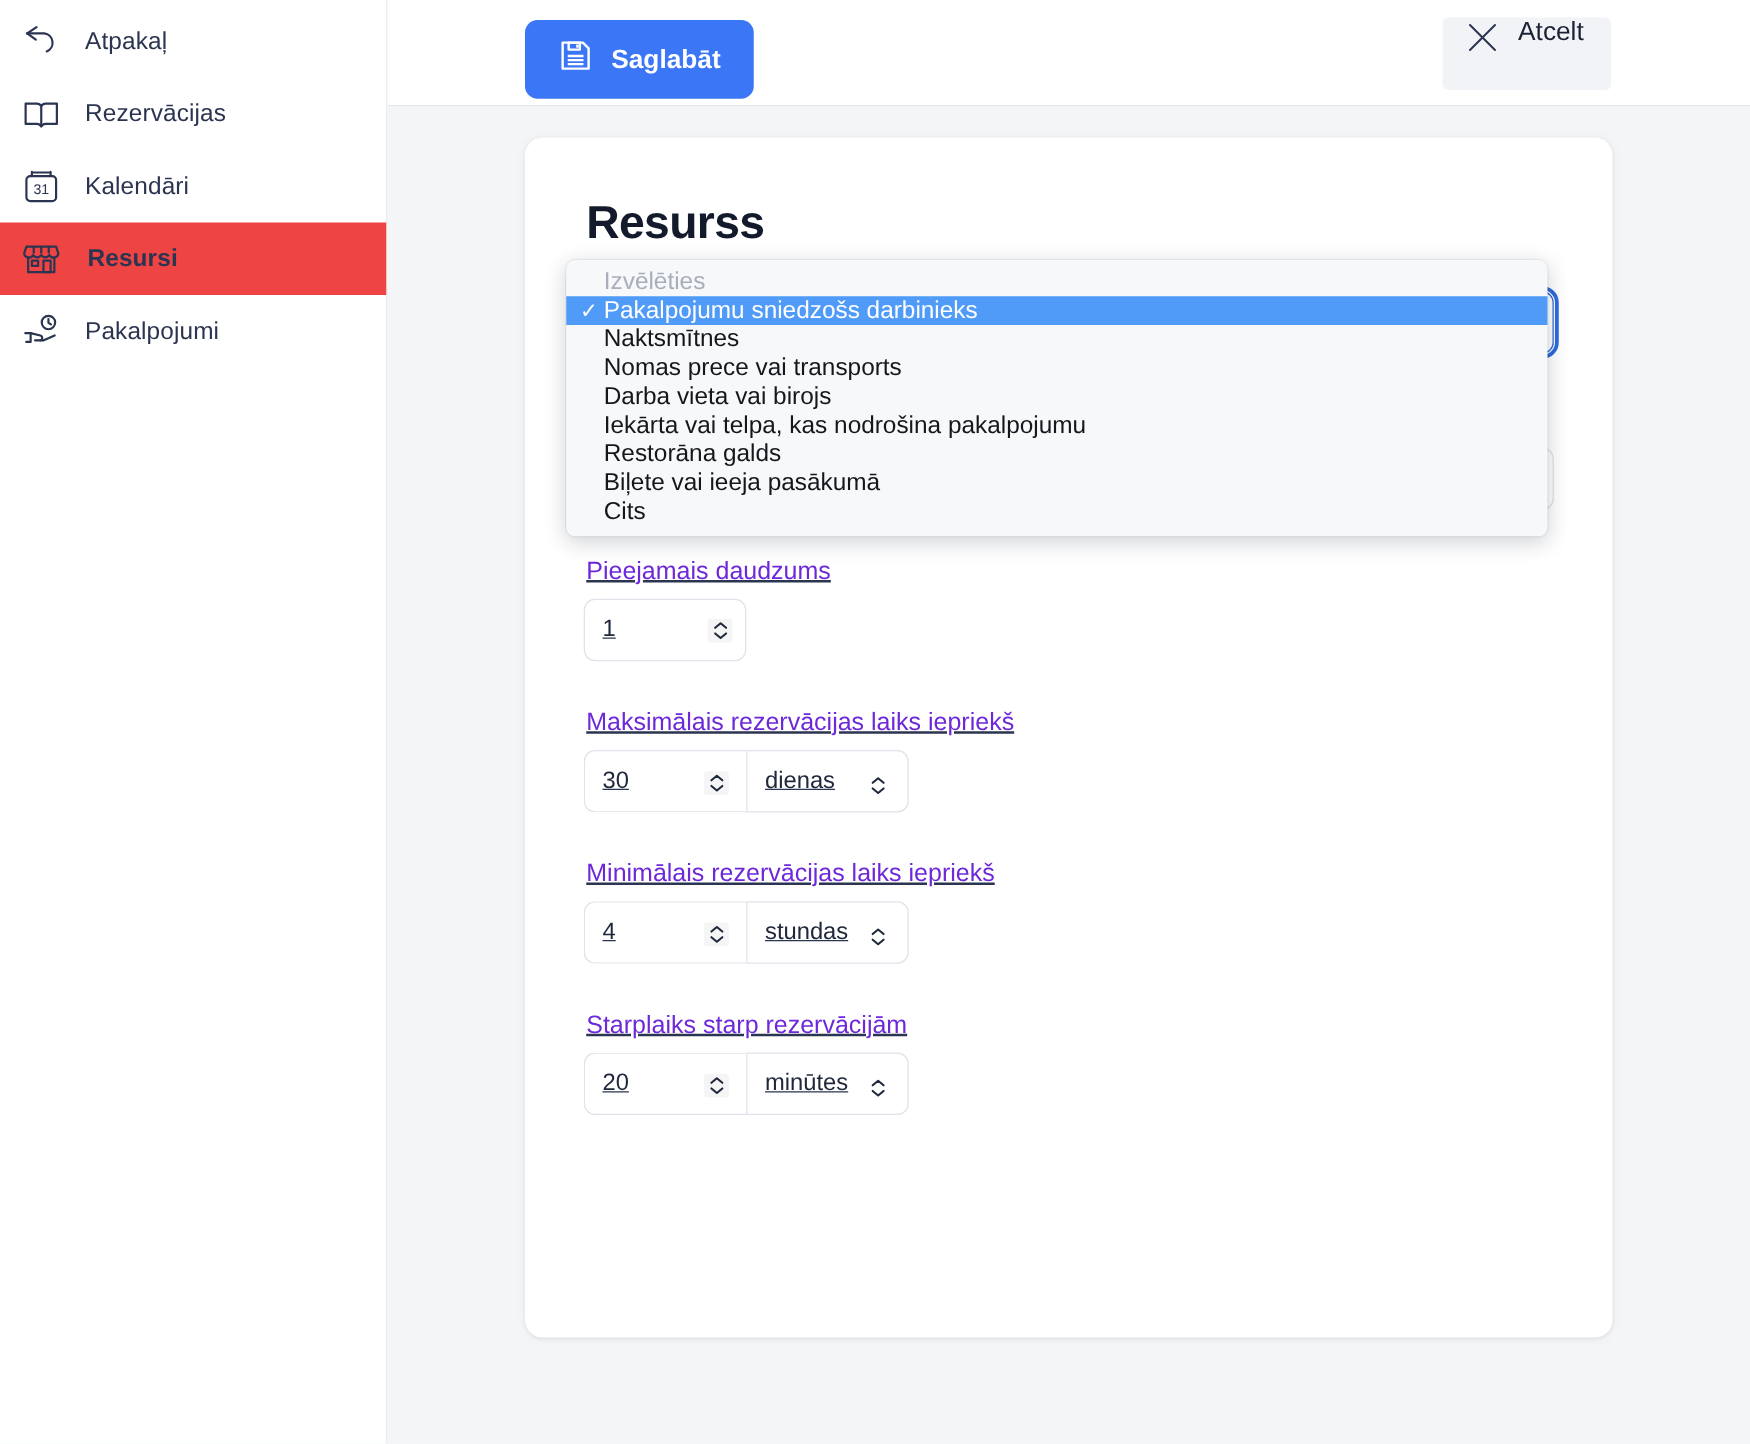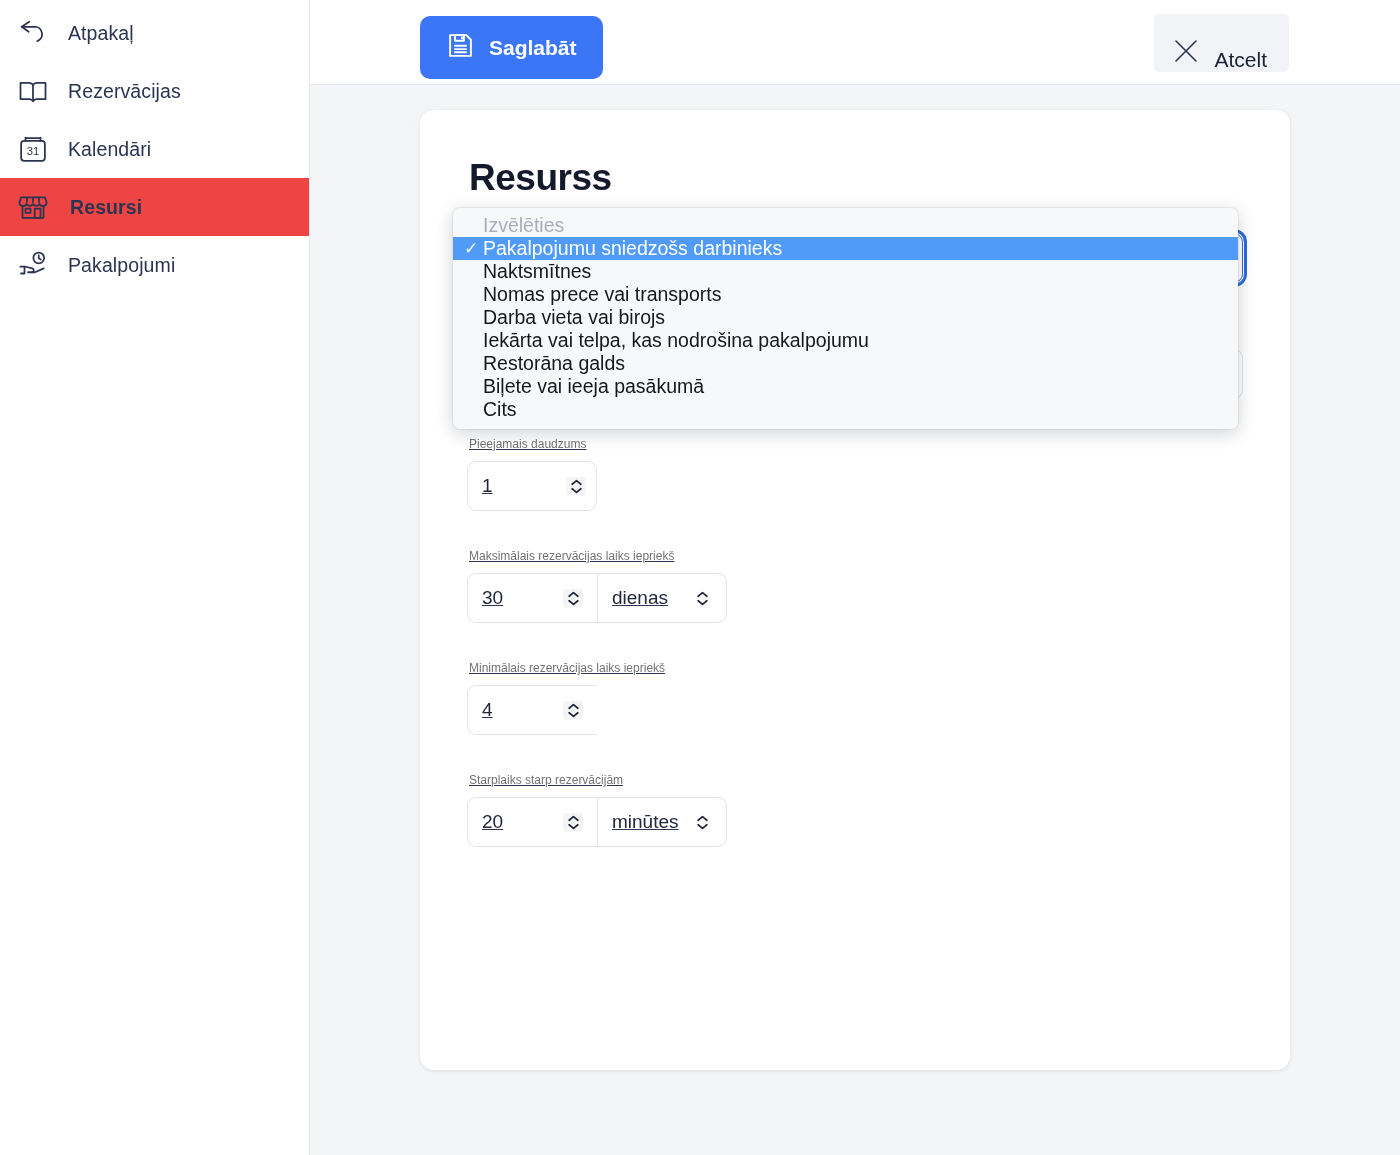--- a/index.html
+++ b/index.html
@@ -55,21 +55,21 @@
     padding:0 26px;
     font-size:21px; font-weight:bold;
     font-family:"Liberation Sans", sans-serif;
     cursor:pointer;
   }
   .btn-cancel {
     position:absolute; right:111px; top:14px;
     height:58px;
     background:#f1f3f6; color:#1b2236;
     border:none; border-radius:5px;
-    display:flex; align-items:flex-end; gap:12px;
+    display:flex; align-items:flex-start; gap:12px;
     padding:0 22px 0 16px;
     font-size:21px;
     font-family:"Liberation Sans", sans-serif;
     cursor:pointer;
   }
 
   .content { flex:1; position:relative; overflow:hidden; }
   .card {
     position:absolute; left:110px; top:25px;
     width:870px; height:960px;
@@ -77,21 +77,21 @@
     box-shadow:0 1px 3px rgba(16,24,40,.07), 0 1px 10px rgba(16,24,40,.04);
     padding:40px 47px;
   }
   .card-title {
     font-size:37px; font-weight:bold; letter-spacing:-.5px;
     color:#131a2b; margin:7px 0 34px 2px;
   }
 
   .field { margin-bottom:26px; position:relative;text-decoration:underline; }
   .field-label {
-    font-size:12px; color:#737373;
+    font-size:20px; color:#6d28d9;
     margin-bottom:10px; margin-left:2px;
   }
   .ctrl {
     height:50px; border:1px solid #e0e3ea; border-radius:9px;
     background:#fff; font-size:19px; color:#20283c;
     font-family:"Liberation Sans", sans-serif;
     padding:0 14px; width:100%;
     display:flex; align-items:center;
   }
   .ctrl.focused {
@@ -104,21 +104,21 @@
     width:130px; border-radius:9px 0 0 9px; border-right:none;
   }
   .combo .unit {
     width:130px; border-radius:0 9px 9px 0;
   }
   .spin { display:flex; flex-direction:column; align-items:center; justify-content:center; gap:1px;
           width:20px; flex:0 0 20px; }
   .spin.bg { background:#f5f5f5; border-radius:3px; padding:2px 0; }
   .chev-updown { display:flex; flex-direction:column; gap:2px; }
 
-  .sel-row { display:flex; align-items:center; justify-content:space-between; width:100%; }
+  .sel-row { display:flex; align-items:flex-end; justify-content:space-between; width:100%; }
 
   
   .dropdown {
     position:absolute;
     left:-14px; top:-25px;
     width:785px;
     background:#f7f8fa;
     border-radius:7px;
     box-shadow:0 4px 18px rgba(16,24,40,.20), 0 0 0 1px rgba(16,24,40,.06);
     padding:6px 0 8px 0;
@@ -328,20 +328,33 @@
                 <span class="spin bg">
                   <svg width="13" height="7" viewBox="0 0 14 8" fill="none" stroke="#20283c" stroke-width="1.9" stroke-linecap="round" stroke-linejoin="round">
                       <path d="M2 6 7 1.8 12 6"></path>
                     </svg>
                   <svg width="13" height="7" viewBox="0 0 14 8" fill="none" stroke="#20283c" stroke-width="1.9" stroke-linecap="round" stroke-linejoin="round">
                       <path d="M2 2 7 6.2 12 2"></path>
                     </svg>
                 </span>
               </div>
             </div>
+            <div class="ctrl unit">
+              <div class="sel-row">
+                <span>stundas</span>
+                <span class="spin">
+                  <svg width="13" height="7" viewBox="0 0 14 8" fill="none" stroke="#20283c" stroke-width="1.9" stroke-linecap="round" stroke-linejoin="round">
+                      <path d="M2 6 7 1.8 12 6"></path>
+                    </svg>
+                  <svg width="13" height="7" viewBox="0 0 14 8" fill="none" stroke="#20283c" stroke-width="1.9" stroke-linecap="round" stroke-linejoin="round">
+                      <path d="M2 2 7 6.2 12 2"></path>
+                    </svg>
+                </span>
+              </div>
+            </div>
           </div>
         </div>
 
         <div class="field" style="margin-top:38px;">
           <div class="field-label">Starplaiks starp rezervācijām</div>
           <div class="combo">
             <div class="ctrl num">
               <div class="sel-row">
                 <span>20</span>
                 <span class="spin bg">

